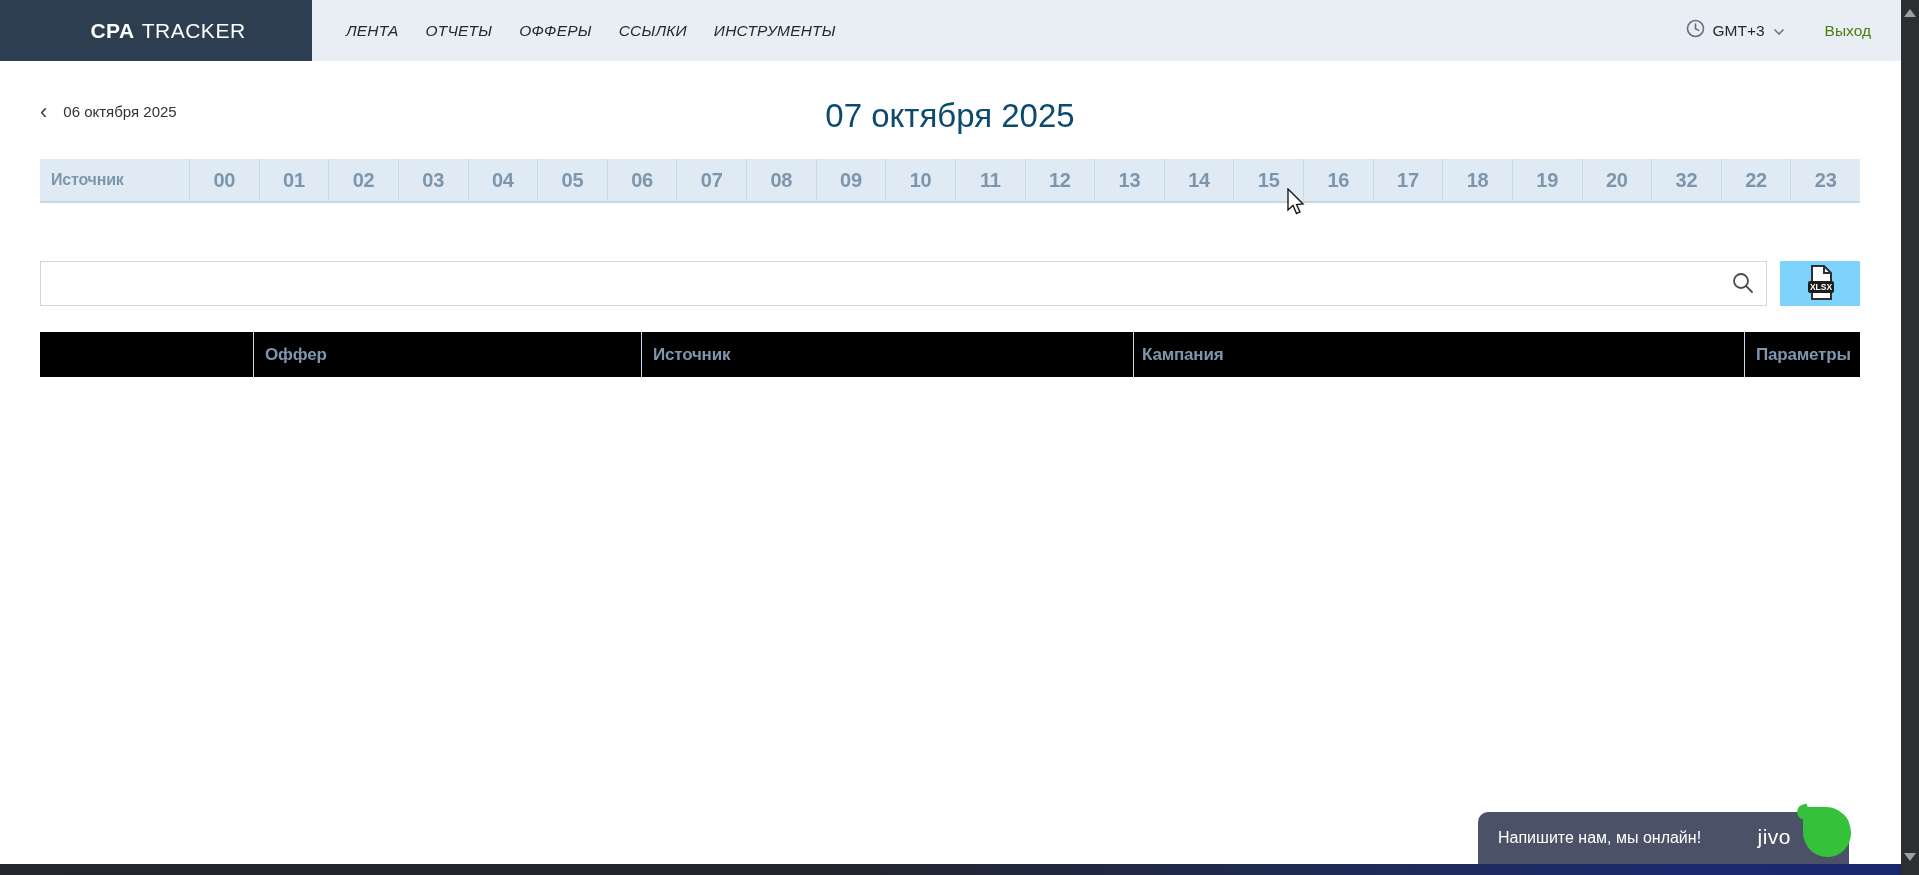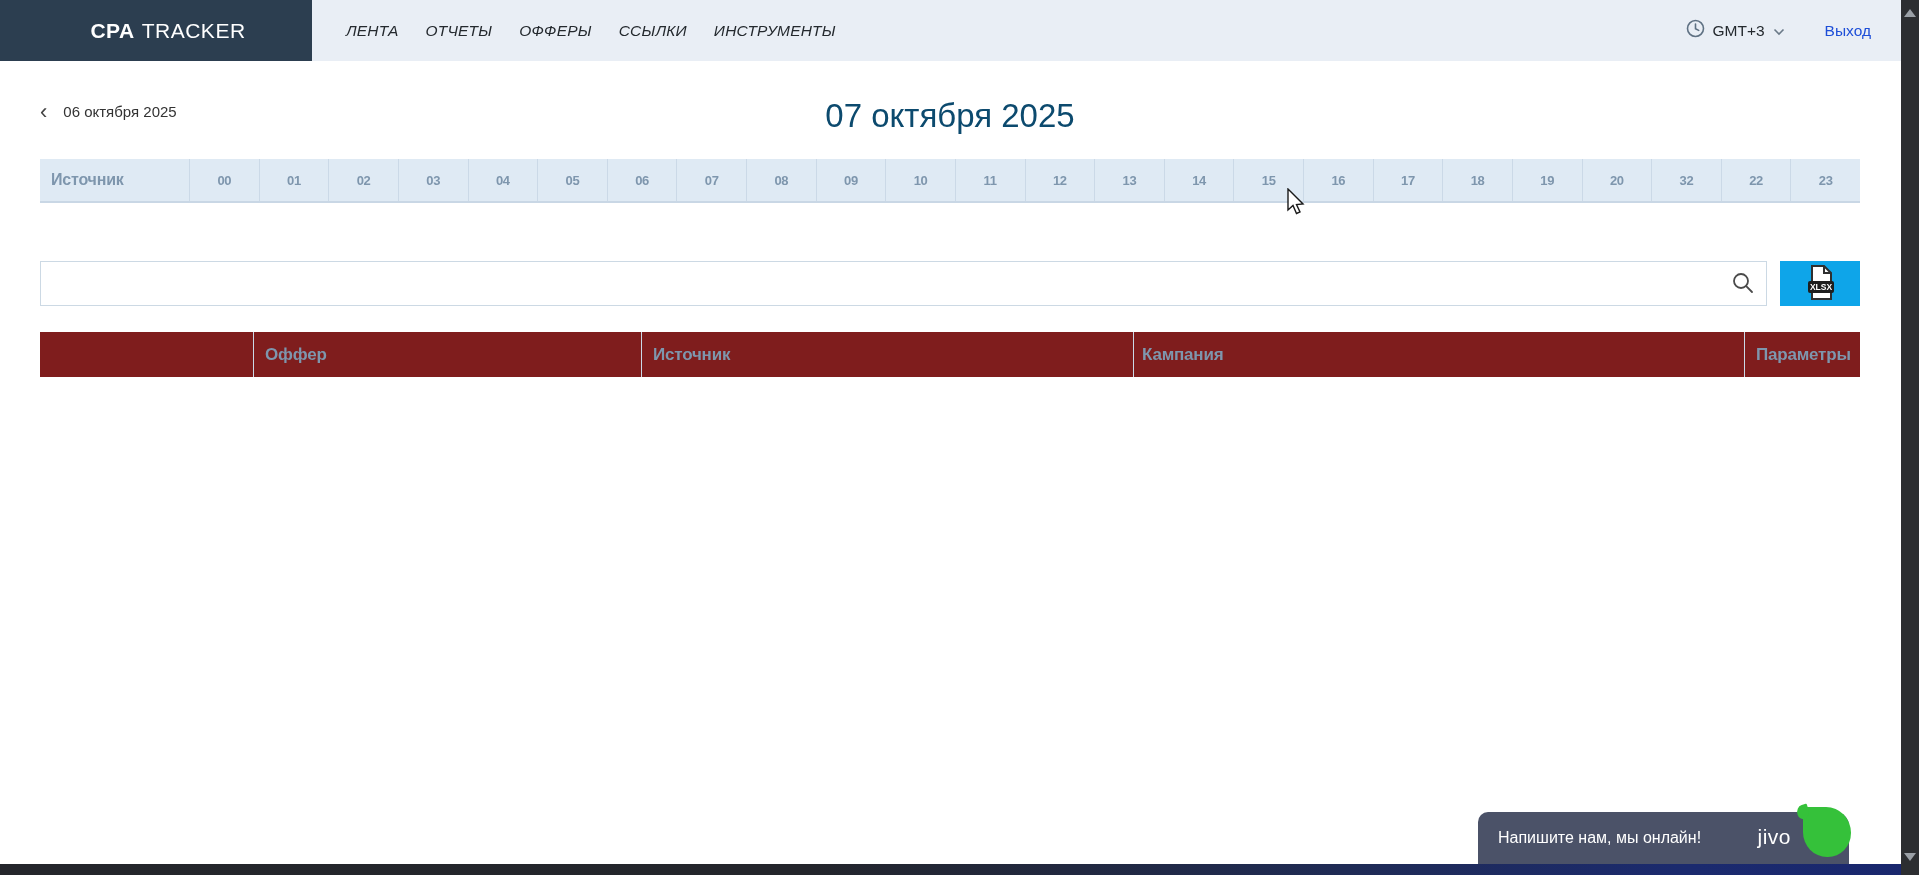--- a/index.html
+++ b/index.html
@@ -11,53 +11,53 @@
   .navbar { display:flex; height:61px; background:#e9eef5; align-items:stretch; }
   .logo { width:312px; background:#2c3e50; color:#fff; display:flex;
           align-items:center; justify-content:center; font-size:21px; letter-spacing:.5px; }
   .logo b { font-weight:700; margin-right:7px;margin-left:24px; }
   .nav-menu { display:flex; align-items:center; gap:27px; margin-left:34px;
               font-size:15.5px; color:#24292e; letter-spacing:.2px;font-style:italic; }
   .nav-item { cursor:pointer; white-space:nowrap; }
   .nav-right { margin-left:auto; display:flex; align-items:center; padding-right:48px; }
   .tz-group { display:flex; align-items:center; gap:8px; margin-right:40px;
               font-size:15.5px; color:#24292e; cursor:pointer; }
-  .logout { font-size:15.5px; color:#1d4ed8; cursor:pointer; }
+  .logout { font-size:15.5px; color:#4d7c0f; cursor:pointer; }
 
   
   .content { margin-left:40px; width:1820px; }
   .date-row { position:relative; margin-top:36px; height:38px; }
   .prev-link { position:absolute; left:0; top:6px; display:flex; align-items:center;
                gap:16px; font-size:15px; color:#333; cursor:pointer; }
   .prev-chevron { font-size:22px; line-height:14px; color:#444; font-weight:300; }
   .page-title { text-align:center; font-size:33px; font-weight:400; color:#0c4a6e; }
 
   
   .hours-row { display:flex; margin-top:24px; height:44px; background:#dfeaf4;
                border-bottom:2px solid #c9d7e5; }
   .hour-first { width:150px; display:flex; align-items:center; padding-left:11px;
                 color:#7e96ad; font-weight:700; font-size:16px; letter-spacing:-.2px;
                 border-right:1px solid #cbd9e7; }
   .hour-cell { flex:1; display:flex; align-items:center; justify-content:center;
-               color:#7e96ad; font-weight:700; font-size:13px; letter-spacing:-.3px;
+               color:#7e96ad; font-weight:700; font-size:20px; letter-spacing:-.3px;
                border-right:1px solid #cbd9e7; }
   .hour-cell:last-child { border-right:none; }
 
   
   .search-row { display:flex; margin-top:58px; height:45px; }
   .search-box { position:relative; width:1730px; height:45px; }
   .search-input { width:100%; height:100%; border:1px solid #ccd9e4; outline:none;
                   font-size:16px; padding:0 48px 0 14px; color:#333; background:#fff; }
   .search-icon { position:absolute; right:12px; top:10px; cursor:pointer; }
-  .xlsx-btn { margin-left:13px; width:80px; height:45px; background:#0ea5e9;
+  .xlsx-btn { margin-left:13px; width:80px; height:45px; background:#7dd3fc;
               border:none; display:flex; align-items:center; justify-content:center;
               cursor:pointer; }
 
   
-  .table-header { display:flex; margin-top:26px; height:45px; background:#7f1d1d; }
+  .table-header { display:flex; margin-top:26px; height:45px; background:#000000; }
   .th { display:flex; align-items:center; padding-left:11px; color:#7e96ad;
         font-weight:700; font-size:17px; letter-spacing:-.2px;
         border-left:1px solid #cbd9e7; overflow:hidden; white-space:nowrap; }
   .th.col-0 { width:213px; border-left:none; }
   .th.col-1 { width:388px; }
   .th.col-2 { width:492px; }
   .th.col-3 { width:611px;padding-left:8px; }
   .th.col-4 { width:116px; }
 
   

